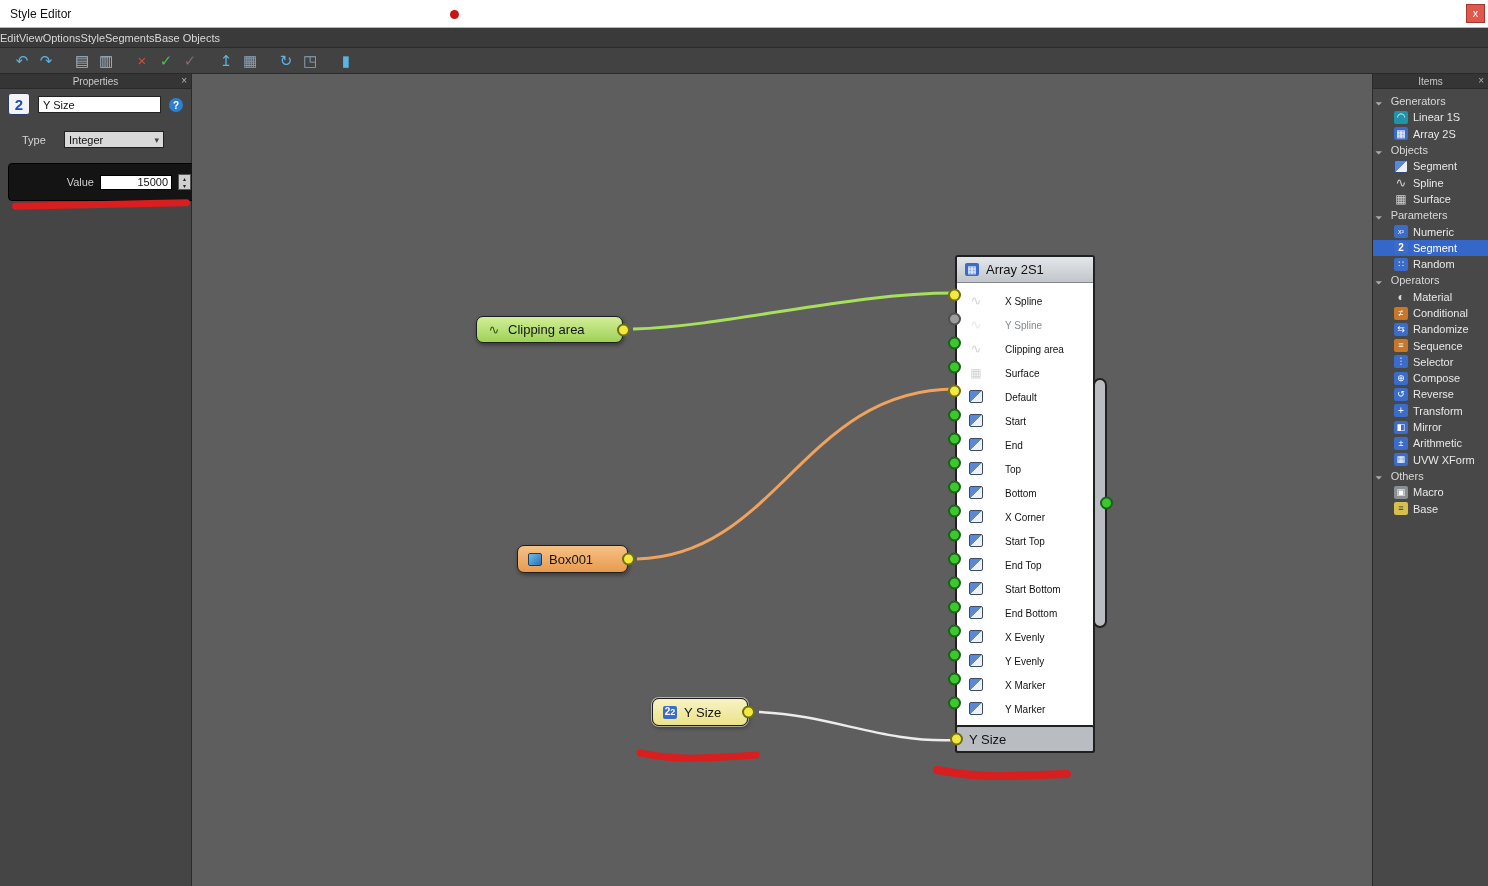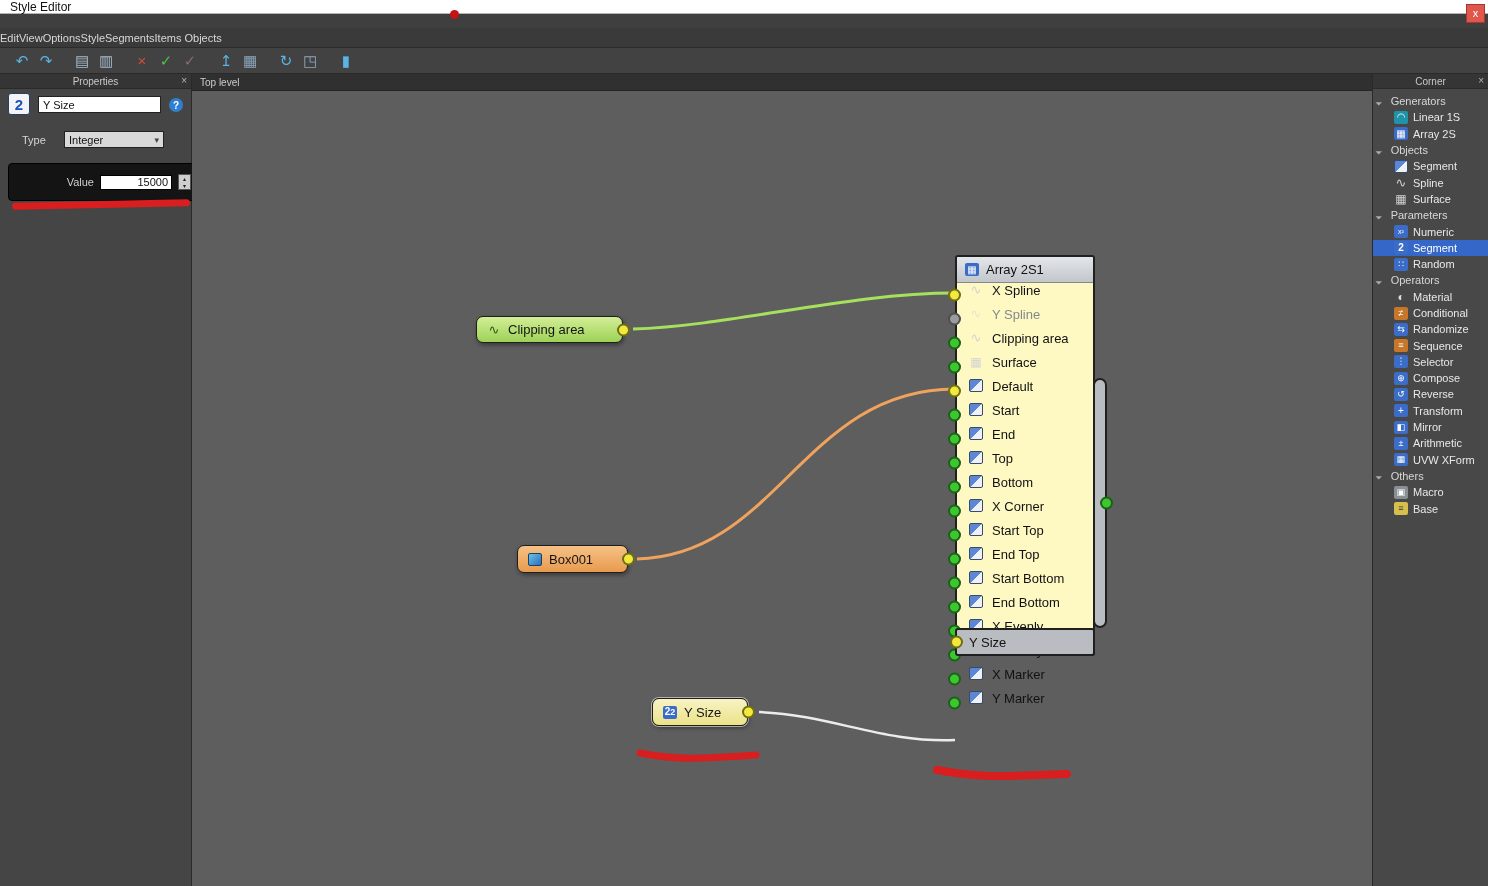--- a/index.html
+++ b/index.html
@@ -1,20 +1,20 @@
 <!DOCTYPE html>
 <html><head>
 <meta charset="utf-8">
 <style>
   *{margin:0;padding:0;box-sizing:border-box}
   html,body{width:1488px;height:886px;overflow:hidden}
   body{position:relative;font-family:"Liberation Sans",sans-serif;font-size:11px;background:#3f3f3f;color:#ddd}
 
   
-  .titlebar{position:absolute;left:0;top:0;width:100%;height:14px;background:#ffffff;color:#111;
+  .titlebar{position:absolute;left:0;top:0;width:100%;height:28px;background:#ffffff;color:#111;
     display:flex;align-items:center;padding-left:10px;font-size:12px;border-bottom:1px solid #b5b5b5}
   .titlebar .red-dot{position:absolute;left:450px;top:10px;width:9px;height:9px;border-radius:50%;background:#c41414}
   .win-close{position:absolute;right:3px;top:4px;width:19px;height:19px;background:#e2574c;border:1px solid #a03a31;
     color:#fff;display:flex;align-items:center;justify-content:center;font-size:11px;line-height:1}
 
   
   .menubar{position:absolute;left:0;top:28px;width:100%;height:20px;background:#3a3a3a;border-bottom:1px solid #2c2c2c;
     display:flex;align-items:center}
   .menu-item{padding:0 0;color:#d8d8d8;height:100%;display:flex;align-items:center}
 
@@ -96,25 +96,25 @@
   [data-icon="transform-icon"]{background:#3a6cc8}[data-icon="transform-icon"]::before{content:"+";font-size:10px}
   [data-icon="mirror-icon"]{background:#3a6cc8}[data-icon="mirror-icon"]::before{content:"◧";font-size:9px}
   [data-icon="arithmetic-icon"]{background:#3a6cc8}[data-icon="arithmetic-icon"]::before{content:"±";font-size:9px}
   [data-icon="uvw-xform-icon"]{background:#3a6cc8}[data-icon="uvw-xform-icon"]::before{content:"▦";font-size:9px}
   [data-icon="macro-icon"]{background:#8a8f94}[data-icon="macro-icon"]::before{content:"▣";font-size:9px}
   [data-icon="note-icon"]{background:#d7bf4e;color:#333}[data-icon="note-icon"]::before{content:"≡";font-size:9px}
   [data-icon="box-icon"]{background:linear-gradient(135deg,#6cc0e8,#2a70b8);border:1px solid #15406a}
   .gnode [data-icon="spline-icon"]{color:#29520f}
 
   
-  .array-node{position:absolute;left:763px;top:181px;width:140px;height:401px;background:#fef9c3;border:2px solid #202020;
+  .array-node{position:absolute;left:763px;top:181px;width:140px;height:498px;background:#ffffff;border:2px solid #202020;
     border-radius:3px;color:#111;z-index:2}
   .array-header{height:26px;background:linear-gradient(#e3e7eb,#c2c6ca);border-bottom:1px solid #85898d;
     display:flex;align-items:center;gap:7px;padding:0 8px;font-size:13px;border-radius:2px 2px 0 0}
-  .array-row{height:24px;display:flex;align-items:flex-start;gap:9px;padding-left:12px;position:relative;font-size:13px}
+  .array-row{height:24px;display:flex;align-items:flex-end;gap:22px;padding-left:12px;position:relative;font-size:10px}
   .array-row .port{position:absolute;left:-9px;top:50%;transform:translateY(-50%)}
   .array-row.disabled{color:#84898e}
   .array-row.disabled .ti{opacity:.55}
   .array-extra{position:absolute;left:-2px;right:-2px;bottom:-2px;height:28px;background:#b9bdc1;border:2px solid #202020;
     border-radius:3px;display:flex;align-items:center;padding-left:12px;font-size:13px}
   .array-extra .port{position:absolute;left:-7px;top:50%;transform:translateY(-50%)}
   .array-out{position:absolute;left:901px;top:304px;width:14px;height:250px;background:#b9bdc1;border:2px solid #202020;
     border-radius:7px;z-index:1}
   .array-out .port{position:absolute;right:-8px;top:50%;transform:translateY(-50%)}
 
@@ -139,21 +139,21 @@
     <span class="menu-item">Edit</span>
 
     <span class="menu-item">View</span>
 
     <span class="menu-item">Options</span>
 
     <span class="menu-item">Style</span>
 
     <span class="menu-item">Segments</span>
 
-    <span class="menu-item">Items Objects</span>
+    <span class="menu-item">Base Objects</span>
   </div>
 
 <div class="toolbar">
 
     <span class="tb-btn">
       <span style="color: rgb(90, 180, 228);">↶</span>
     </span>
 
     <span class="tb-btn">
       <span style="color: rgb(90, 180, 228);">↷</span>
@@ -218,23 +218,20 @@
     <input class="value-input" value="15000" style="">
     <span class="spinner">
         <span>▴</span>
         <span>▾</span>
       </span>
   </div>
   <div class="red-underline-left"></div>
 </div>
 
 <div class="canvas">
-  <div class="canvas-topbar">
-    <span>Top level</span>
-  </div>
 
   <svg class="wires" width="1180" height="812">
     <path d="M441 255 C540 252 655 219 763 219" fill="none" stroke-width="3" stroke="#a6e05c"></path>
     <path d="M445 485 C585 482 612 315 763 315" fill="none" stroke-width="3" stroke="#f0a35c"></path>
     <path d="M567 638 C640 641 690 669 763 666" fill="none" stroke-width="2.5" stroke="#ececec"></path>
     <path d="M448 679 q30 6 60 5 t56 -3" fill="none" stroke-width="7" stroke-linecap="round" stroke="#d81e1e"></path>
     <path d="M745 696 q38 7 70 6 t60 -2" fill="none" stroke-width="8" stroke-linecap="round" stroke="#d81e1e"></path>
   </svg>
 
   <div class="gnode node-clipping">
@@ -376,21 +373,21 @@
       </div>
     <div class="array-extra">
       <span class="port yellow"></span>
       <span>Y Size</span>
     </div>
   </div>
 </div>
 
 <div class="right-panel">
   <div class="panel-header">
-    <span>Corner</span>
+    <span>Items</span>
     <span class="panel-close">×</span>
   </div>
   <div class="tree">
 
       <div class="tree-row group">
 
         <span>Generators</span>
       </div>
 
       <div class="tree-row item">

